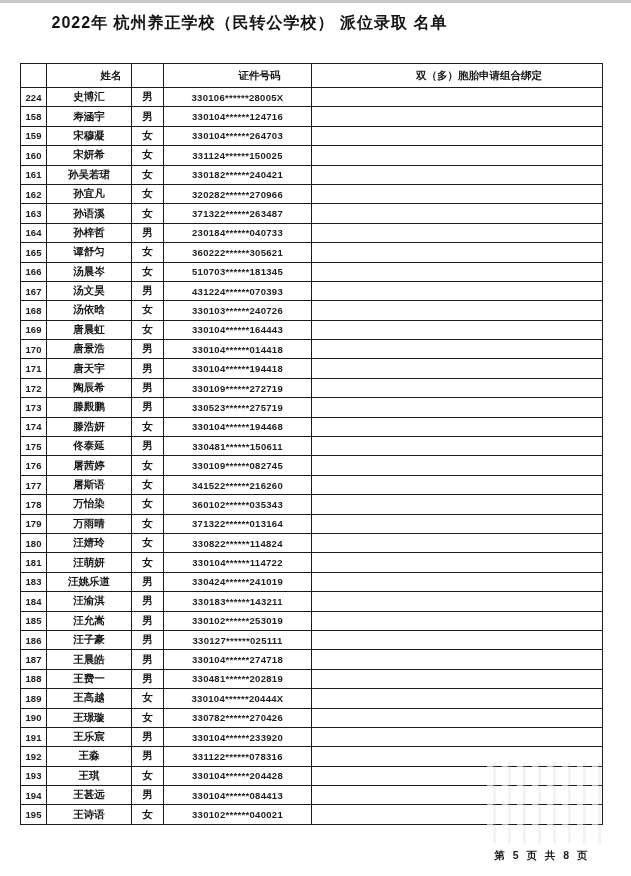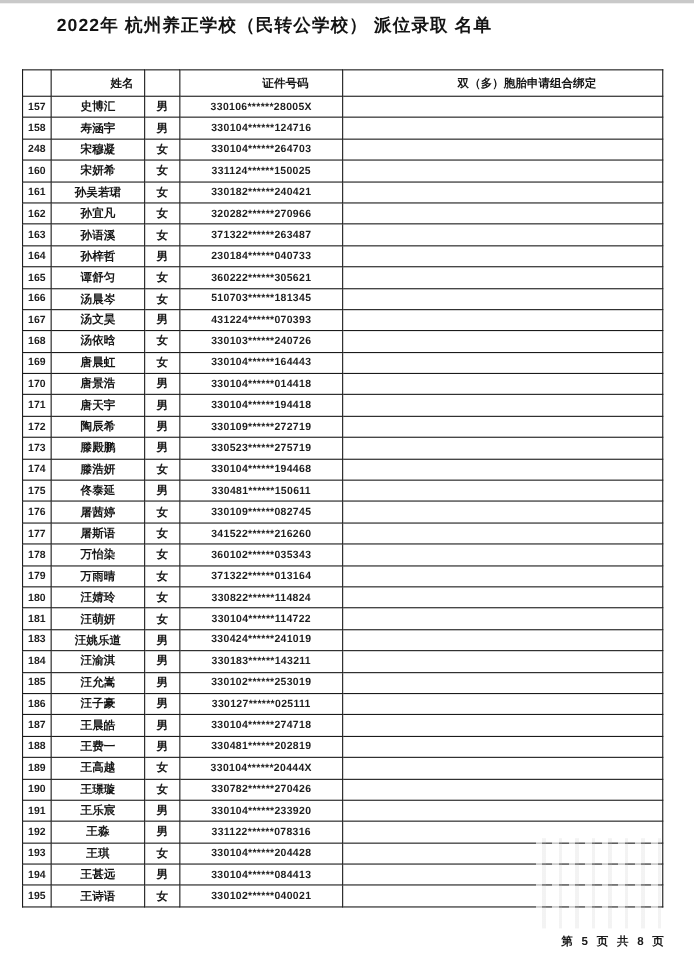--- a/index.html
+++ b/index.html
@@ -52,21 +52,21 @@
   td.cell-name  { font-size:10.5px; color:#161616; }
   td.cell-gender{ font-size:10.5px; color:#161616; }
   td.cell-id    { font-size:9.5px;  letter-spacing:0.3px; color:#1d1d1d; }
   td.cell-twin  { font-size:10px; }
   .col-no    { width:26px; }
   .col-name  { width:85px; }
   .col-gender{ width:32px; }
   .col-id    { width:148px; }
   .col-twin  { width:291px; }
   .page-footer {
-    position:absolute; top:849px; left:16px;
+    position:absolute; top:849px; left:0;
     width:590px;
     text-align:right;
     font-size:10.5px;
     font-weight:700;
     letter-spacing:2.5px;
     color:#1a1a1a;
   }
   .scan-artifact {
     position:absolute; left:481px; top:762px;
     width:121px; height:82px;
@@ -96,35 +96,35 @@
     <tr>
       <th>序号</th>
       <th>姓名</th>
       <th>性别</th>
       <th>证件号码</th>
       <th>双（多）胞胎申请组合绑定</th>
     </tr>
   </thead>
   <tbody>
       <tr>
-        <td class="cell-no">157</td>
+        <td class="cell-no">224</td>
         <td class="cell-name">史博汇</td>
         <td class="cell-gender">男</td>
         <td class="cell-id">330106******28005X</td>
         <td class="cell-twin"></td>
       </tr>
       <tr>
         <td class="cell-no">158</td>
         <td class="cell-name">寿涵宇</td>
         <td class="cell-gender">男</td>
         <td class="cell-id">330104******124716</td>
         <td class="cell-twin"></td>
       </tr>
       <tr>
-        <td class="cell-no">248</td>
+        <td class="cell-no">159</td>
         <td class="cell-name">宋穆凝</td>
         <td class="cell-gender">女</td>
         <td class="cell-id">330104******264703</td>
         <td class="cell-twin"></td>
       </tr>
       <tr>
         <td class="cell-no">160</td>
         <td class="cell-name">宋妍希</td>
         <td class="cell-gender">女</td>
         <td class="cell-id">331124******150025</td>

